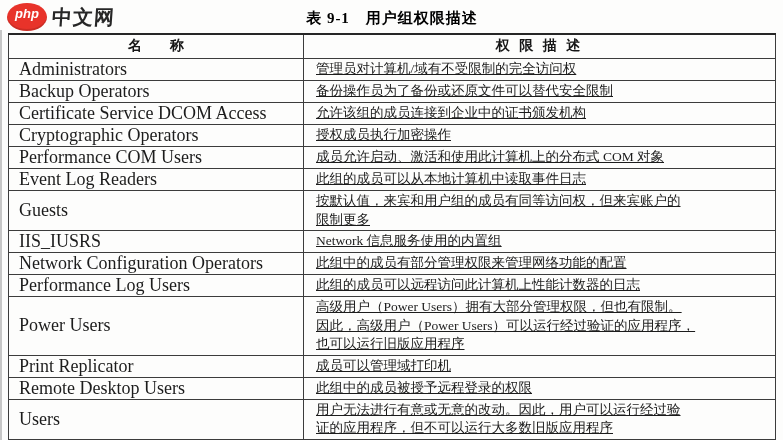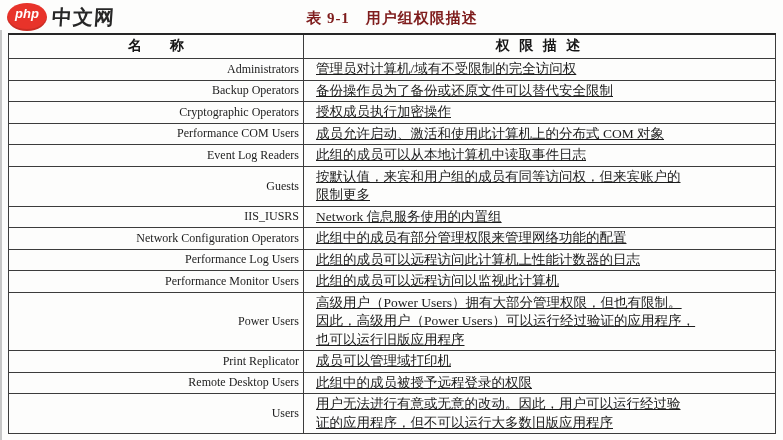--- a/index.html
+++ b/index.html
@@ -34,21 +34,21 @@
   .brand-name {
     font-weight:bold; font-size:20px; color:#272727;
     transform:skewX(-4deg);
     letter-spacing:1px;
   }
   .table-title {
     position:absolute; top:9px; left:8px; width:768px;
     text-align:center;
     font-weight:bold; font-size:15px;
     letter-spacing:1px;
-    color:#7f1d1d;
+    color:#000000;
   }
   table.perm-table {
     position:absolute; top:33px; left:8px;
     width:768px;
     border-collapse:collapse;
     table-layout:fixed;
   }
   table.perm-table col.c-name { width:295px; }
   .perm-table th, .perm-table td {
     border:1px solid #3c3c3c;
@@ -57,23 +57,23 @@
   .perm-table { border-top:2.5px solid #262626; }
   .perm-table th {
     font-size:14px; font-weight:bold;
     padding:2px 0 3px;
     text-align:center;
     color:#161616;
   }
   .perm-table th.h-desc { letter-spacing:3px; }
   .perm-table td.name {
     padding:0 4px 0 10px;
-    font-size:12px;
+    font-size:18px;
     height:19px;
-    text-align:right;
+    text-align:left;
   }
   .perm-table td.desc {
     padding:1px 6px 1px 12px;
     font-size:13.5px;
     line-height:18.5px;
     white-space:pre-line;
     text-align:left;
     text-decoration:underline;
   }
 </style>
@@ -104,20 +104,24 @@
     <tbody>
       <tr>
         <td class="name">Administrators</td>
         <td class="desc">管理员对计算机/域有不受限制的完全访问权</td>
       </tr>
       <tr>
         <td class="name">Backup Operators</td>
         <td class="desc">备份操作员为了备份或还原文件可以替代安全限制</td>
       </tr>
       <tr>
+        <td class="name">Certificate Service DCOM Access</td>
+        <td class="desc">允许该组的成员连接到企业中的证书颁发机构</td>
+      </tr>
+      <tr>
         <td class="name">Cryptographic Operators</td>
         <td class="desc">授权成员执行加密操作</td>
       </tr>
       <tr>
         <td class="name">Performance COM Users</td>
         <td class="desc">成员允许启动、激活和使用此计算机上的分布式 COM 对象</td>
       </tr>
       <tr>
         <td class="name">Event Log Readers</td>
         <td class="desc">此组的成员可以从本地计算机中读取事件日志</td>
@@ -133,24 +137,20 @@
       </tr>
       <tr>
         <td class="name">Network Configuration Operators</td>
         <td class="desc">此组中的成员有部分管理权限来管理网络功能的配置</td>
       </tr>
       <tr>
         <td class="name">Performance Log Users</td>
         <td class="desc">此组的成员可以远程访问此计算机上性能计数器的日志</td>
       </tr>
       <tr>
-        <td class="name">Performance Monitor Users</td>
-        <td class="desc">此组的成员可以远程访问以监视此计算机</td>
-      </tr>
-      <tr>
         <td class="name">Power Users</td>
         <td class="desc">高级用户（Power Users）拥有大部分管理权限，但也有限制。
 因此，高级用户（Power Users）可以运行经过验证的应用程序，
 也可以运行旧版应用程序</td>
       </tr>
       <tr>
         <td class="name">Print Replicator</td>
         <td class="desc">成员可以管理域打印机</td>
       </tr>
       <tr>

